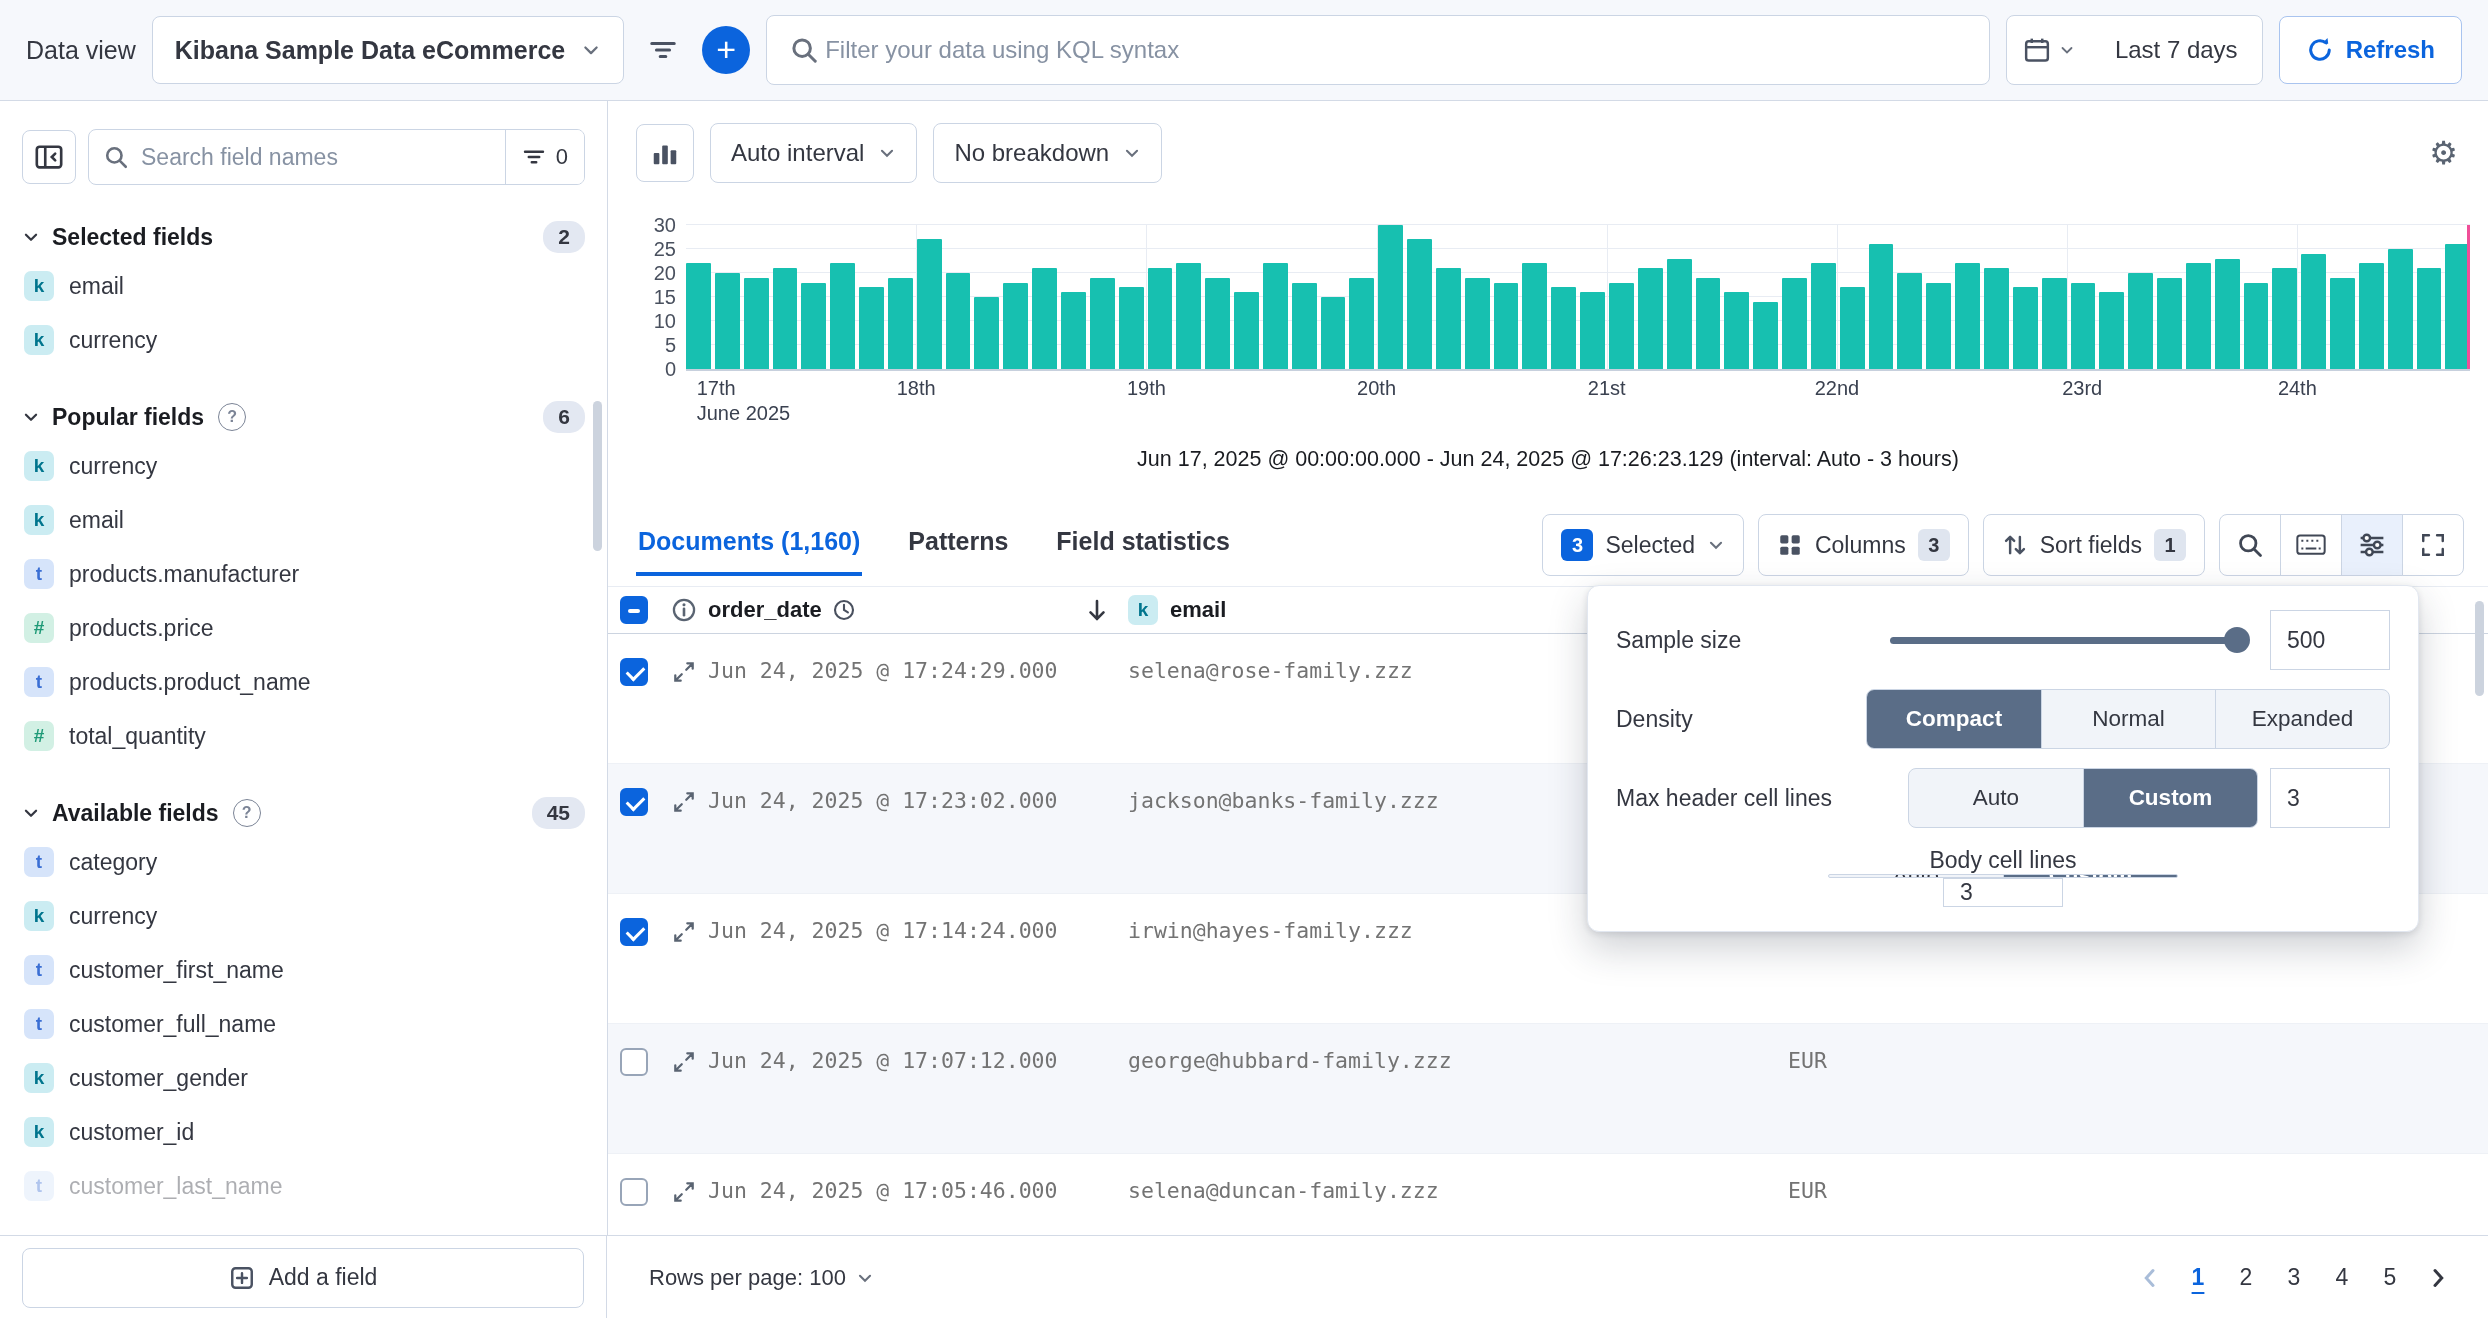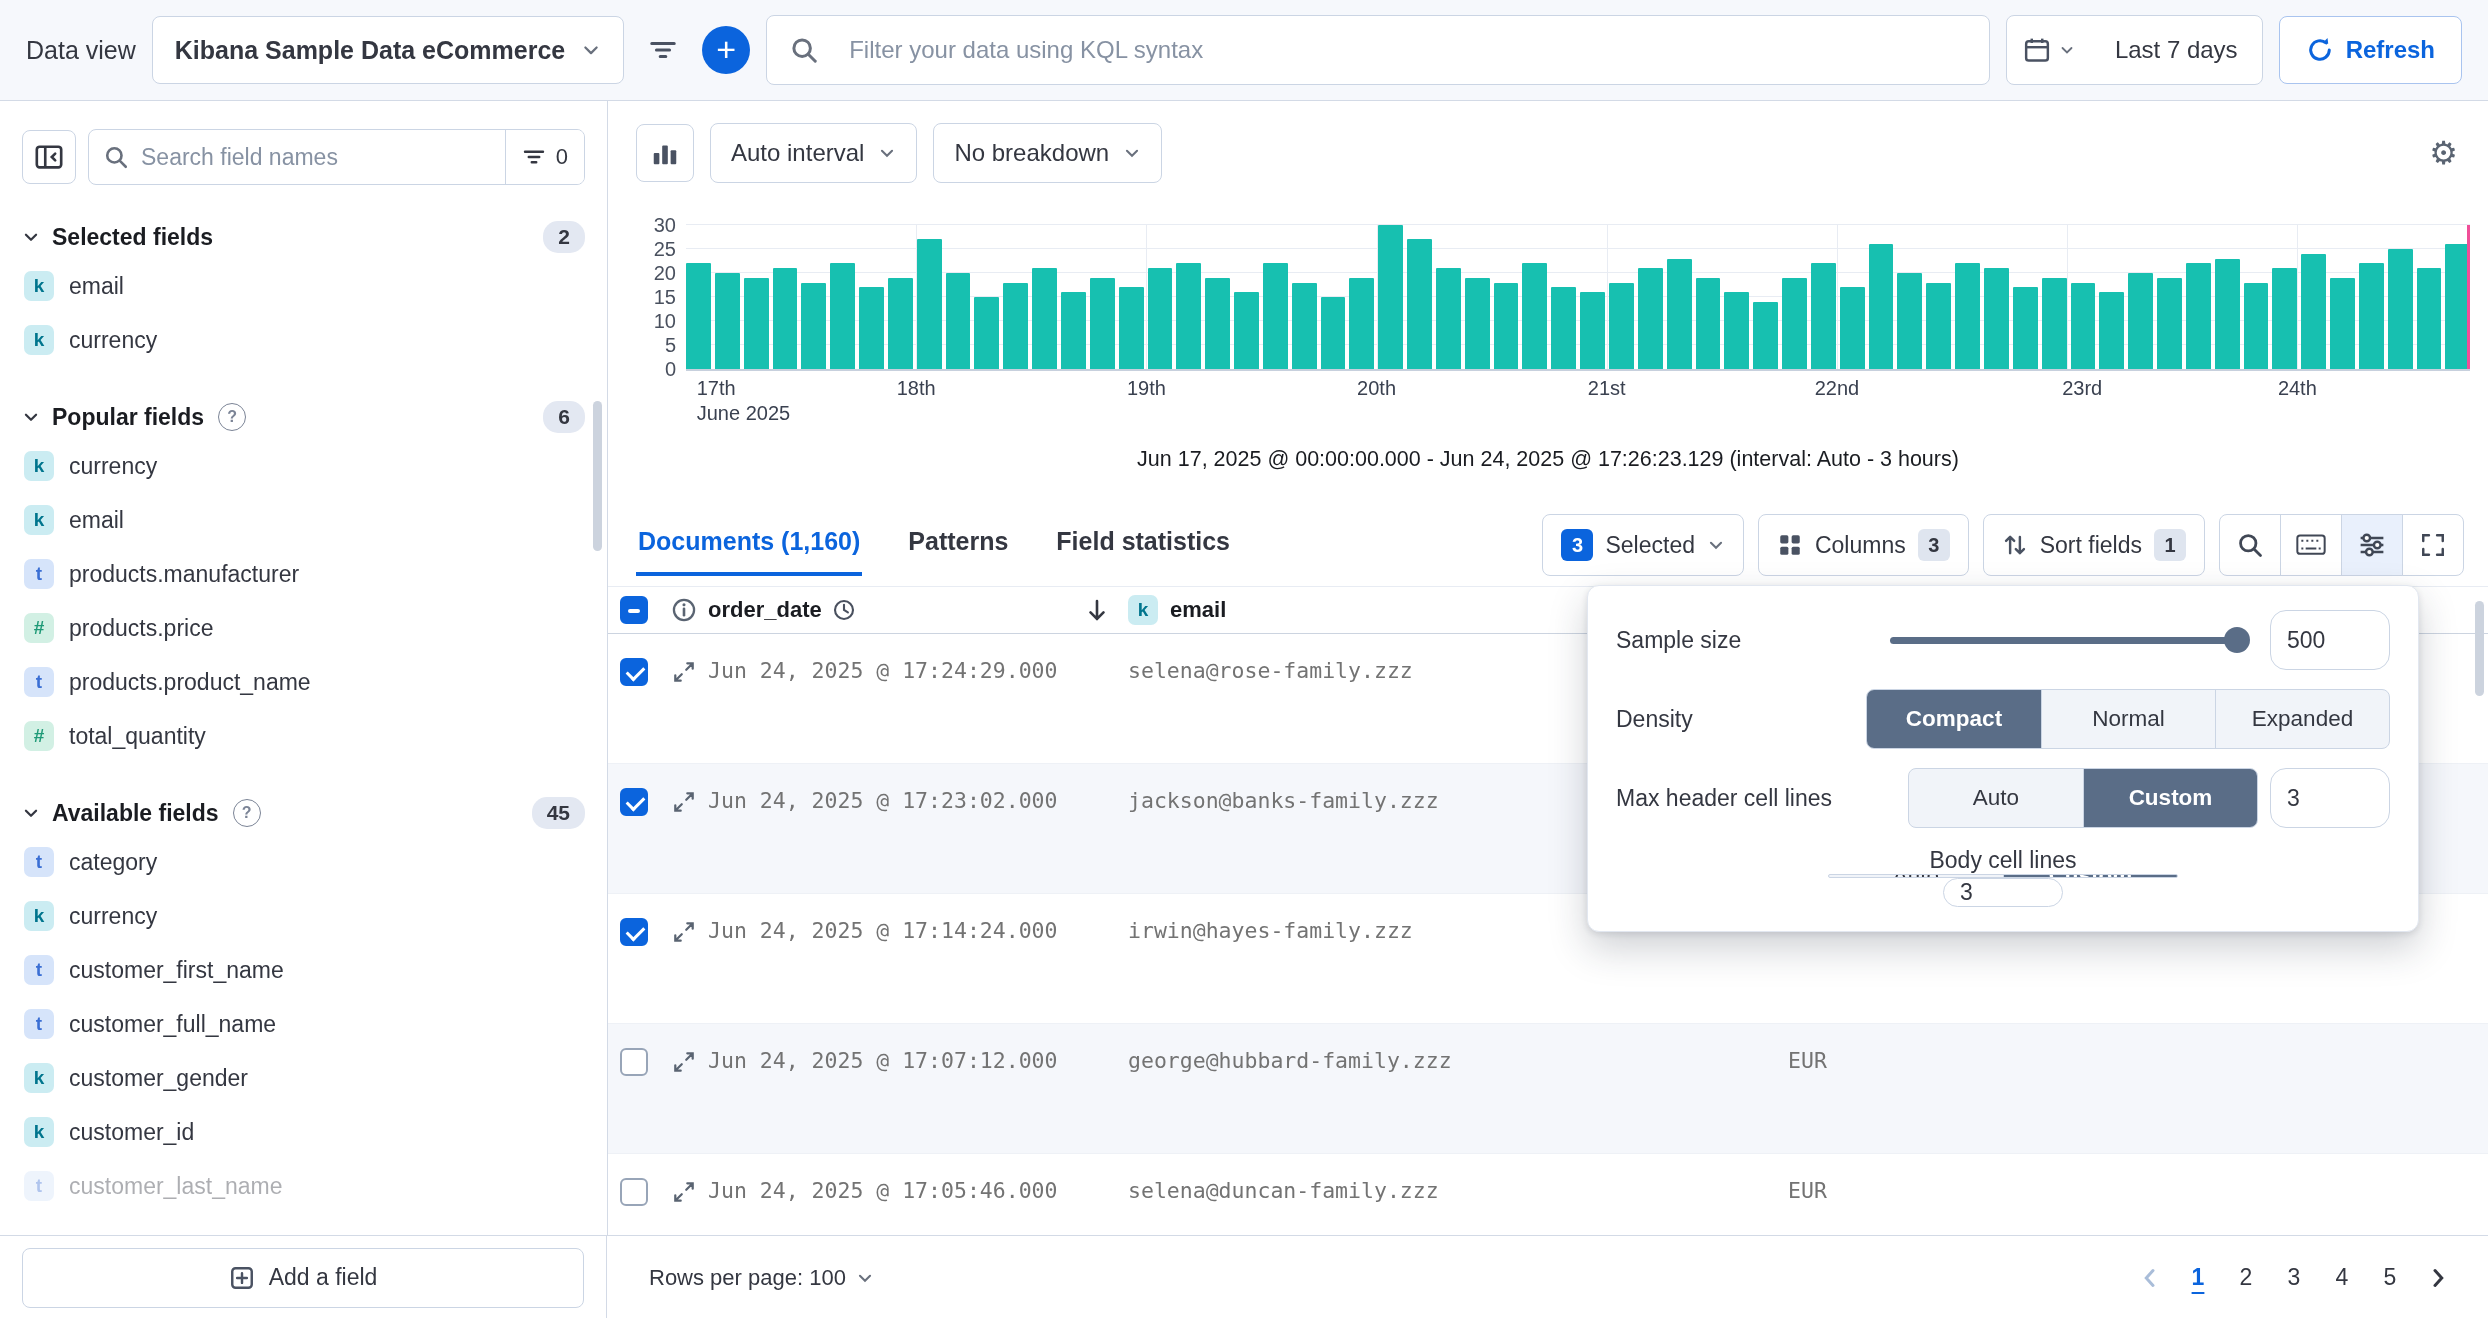--- a/index.html
+++ b/index.html
@@ -11,21 +11,21 @@
   
   .topbar{height:100px;background:#f6f8fc;border-bottom:1px solid var(--border);
           display:flex;align-items:center;padding:0 26px;gap:16px;}
   .dv-label{font-size:25px;font-weight:500;color:#343741;white-space:nowrap;}
   .dv-select{height:68px;background:#fff;border:1px solid var(--border2);border-radius:8px;
              display:flex;align-items:center;gap:16px;padding:0 22px;font-size:25px;font-weight:600;color:#343741;}
   .icon-btn{background:none;border:none;color:#4a5262;display:flex;align-items:center;justify-content:center;padding:8px;}
   .plus-btn{width:48px;height:48px;border-radius:50%;background:var(--blue);color:#fff;border:none;
             font-size:34px;line-height:1;display:flex;align-items:center;justify-content:center;padding-bottom:4px;}
   .kql{flex:1;height:68px;background:#fff;border:1px solid var(--border2);border-radius:8px;
-       display:flex;align-items:center;gap:28px;padding:0 22px;}
+       display:flex;align-items:center;gap:4px;padding:0 22px;}
   .kql input{border:none;outline:none;flex:1;font-size:24px;color:#343741;font-family:inherit;background:transparent;}
   .kql input::placeholder{color:#8792a3;}
   .datepicker{height:68px;background:#fff;border:1px solid var(--border2);border-radius:8px;display:flex;align-items:stretch;}
   .dp-cal{display:flex;align-items:center;gap:8px;padding:0 16px;border-right:1px solid var(--border2);color:#4a5262;}
   .dp-label{display:flex;align-items:center;padding:0 24px;font-size:24px;color:#343741;white-space:nowrap;}
   .refresh-btn{height:68px;background:#fff;border:1px solid #a9c4ef;border-radius:8px;color:var(--blue);
                font-size:24px;font-weight:600;display:flex;align-items:center;gap:12px;padding:0 26px;white-space:nowrap;}
   
   .body-row{display:flex;height:1134px;}
   .sidebar{width:608px;border-right:1px solid var(--border);box-sizing:border-box;position:relative;overflow:hidden;background:#fff;}
@@ -126,21 +126,21 @@
   
   .popup{position:absolute;left:1587px;top:585px;width:832px;box-sizing:border-box;background:#fff;border:1px solid #e2e7f0;
          border-radius:12px;box-shadow:0 2px 6px rgba(30,40,60,.12),0 16px 38px rgba(30,40,60,.22);
          padding:24px 28px;z-index:40;}
   .pop-row{display:flex;align-items:center;height:60px;margin-bottom:19px;}
   .pop-row:last-child{margin-bottom:0;flex-direction:column;}
   .pop-label{font-size:23px;color:#343741;flex:1;}
   .slider{width:358px;height:26px;position:relative;display:flex;align-items:center;margin-right:22px;}
   .slider-track{width:100%;height:7px;border-radius:4px;background:#5a6d87;}
   .slider-thumb{position:absolute;right:-2px;top:0;width:26px;height:26px;border-radius:50%;background:#5a6d87;}
-  .num-input{width:120px;height:60px;box-sizing:border-box;border:1px solid var(--border2);border-radius:16px;
+  .num-input{width:120px;height:60px;box-sizing:border-box;border:1px solid var(--border2);border-radius:0;
              font-size:23px;color:#343741;padding:0 16px;font-family:inherit;outline:none;}
   .seg-group{display:flex;border:1px solid #cbd5e4;border-radius:8px;overflow:hidden;height:60px;background:#f1f4f9;box-sizing:border-box;}
   .seg{min-width:174px;border:none;border-left:1px solid #cbd5e4;background:transparent;font-size:22.5px;color:#343741;
        display:flex;align-items:center;justify-content:center;padding:0 14px;}
   .seg:first-child{border-left:none;}
   .seg.sel{background:#5a6d87;color:#fff;font-weight:600;}
   .seg-gap{width:12px;flex:none;}
   
   .footer{height:83px;border-top:1px solid var(--border);display:flex;}
   .f-left{width:607px;border-right:1px solid var(--border);display:flex;align-items:center;padding:0 22px;box-sizing:border-box;}

